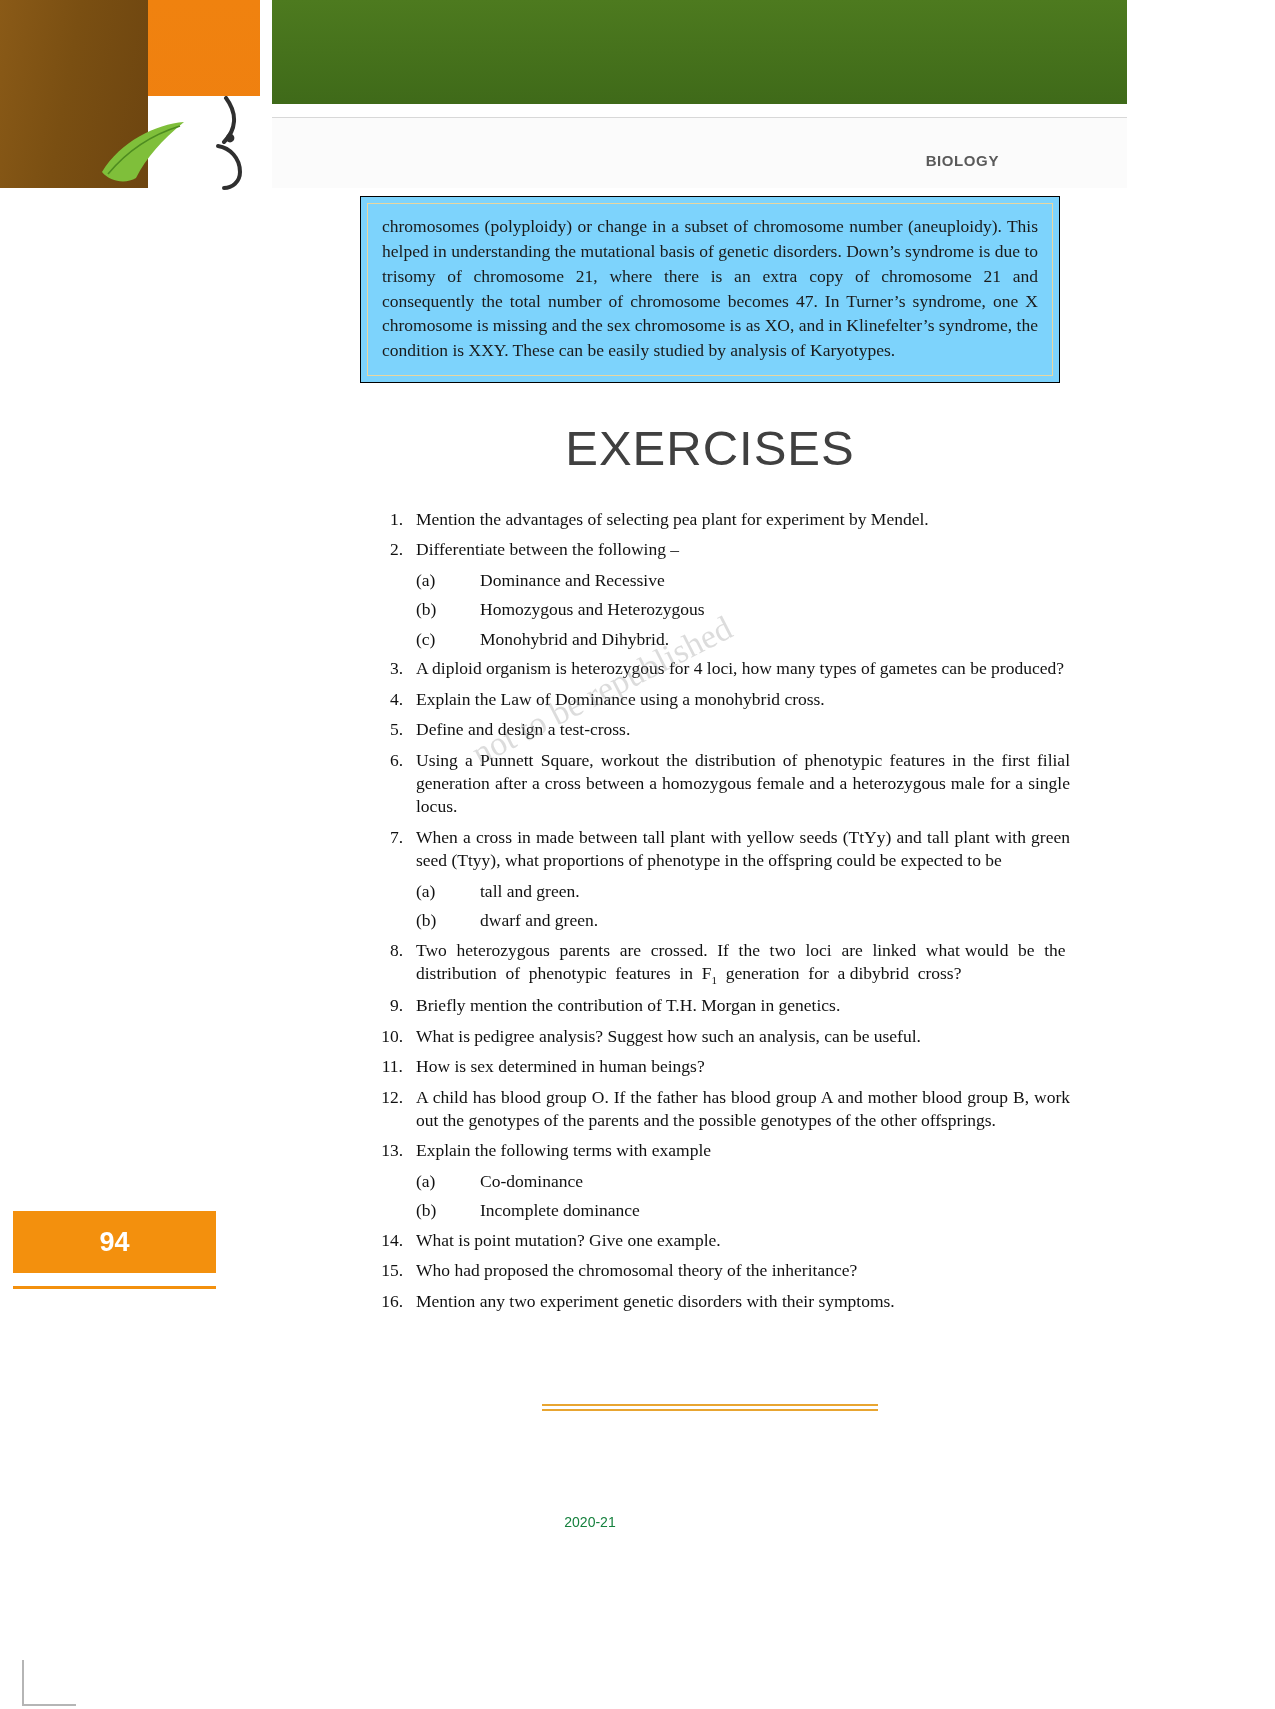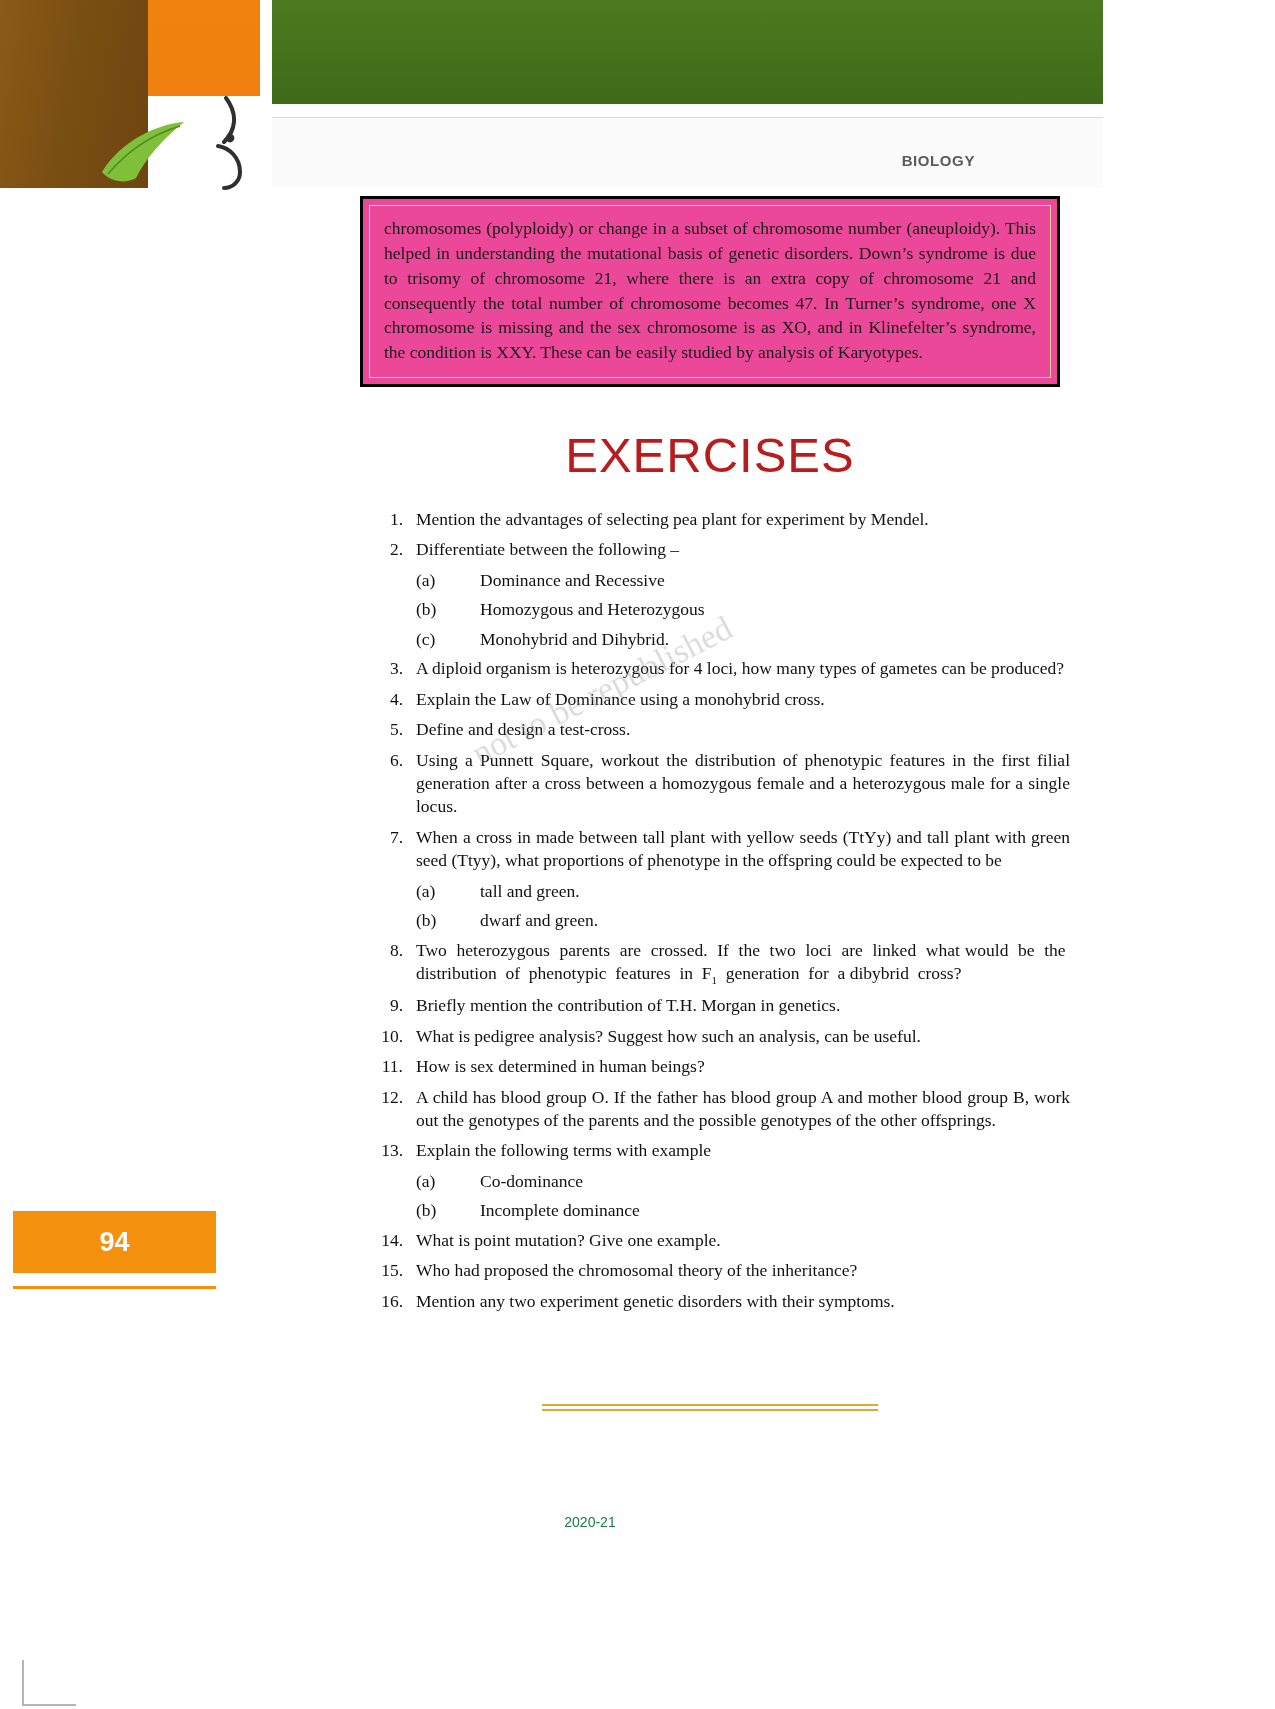--- a/index.html
+++ b/index.html
@@ -9,20 +9,21 @@
   }
   body {
     font-family: "Liberation Serif", serif;
   }
   .page {
     position: relative;
     width: 1103px;
     height: 1709px;
     background: #ffffff;
     overflow: hidden;
+    padding-left: 24px;
   }
 
   
   .corner-frame {
     position: absolute;
     left: 22px; top: 5px;
     width: 52px; height: 42px;
     border-left: 2px solid #b5b5b5;
     border-top: 2px solid #b5b5b5;
   }
@@ -81,22 +82,22 @@
     position: absolute;
     left: 98px; top: 96px;
     width: 168px; height: 96px;
   }
 
   
   .note-box {
     position: absolute;
     left: 360px; top: 196px;
     width: 700px;
-    border: 3px solid #000000;
-    background: #ec4899;
+    border: 1px solid #000000;
+    background: #7dd3fc;
     padding: 6px;
     box-sizing: border-box;
   }
   .note-inner {
     border: 1px solid #e8d6a0;
     padding: 10px 14px 12px 14px;
   }
   .note-inner p {
     margin: 0;
     font-size: 17.5px;
@@ -108,22 +109,21 @@
   
   .exercises-title {
     position: absolute;
     left: 360px; top: 420px;
     width: 700px;
     text-align: center;
     font-family: "Liberation Sans", sans-serif;
     font-size: 49px;
     font-weight: normal;
     letter-spacing: 1px;
-    color: #b91c1c;
-    margin-top: 7px;
+    color: #404040;
   }
 
   
   .questions {
     position: absolute;
     left: 370px; top: 508px;
     width: 700px;
   }
   .q-row {
     display: flex;

